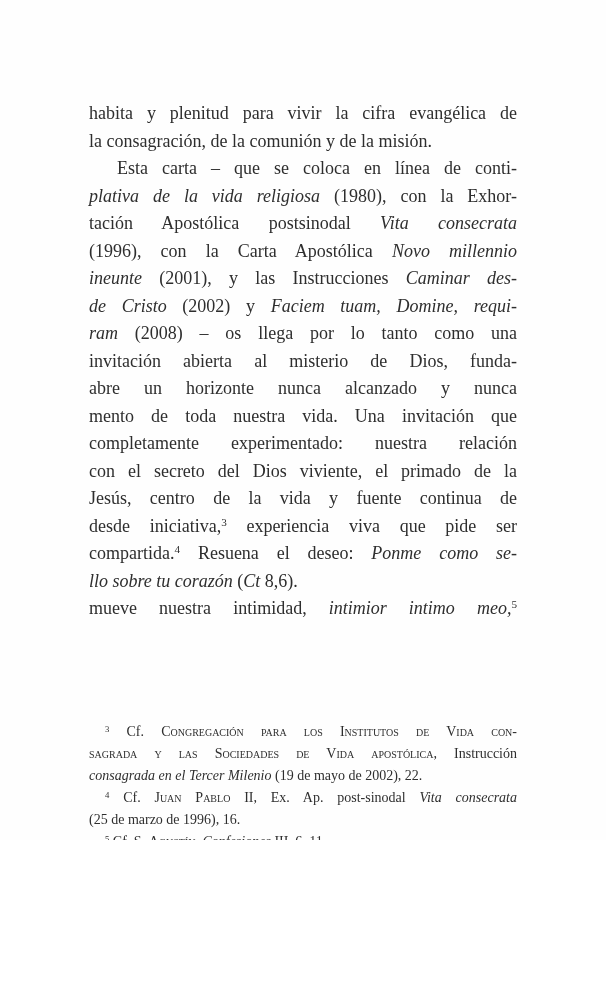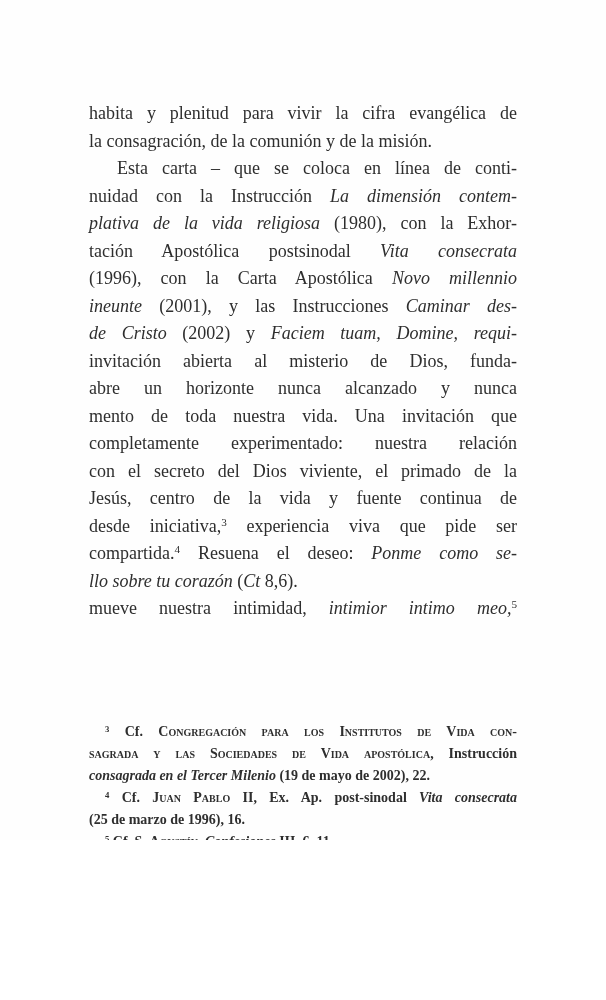--- a/index.html
+++ b/index.html
@@ -27,21 +27,20 @@
     height: 27.5px;
     line-height: 27.5px;
     white-space: normal;
   }
   .footnotes {
     position: absolute;
     left: 89px;
     top: 721px;
     width: 428px;
     font-size: 14px;
-    font-weight: bold;
   }
   .footnotes .line {
     height: 22px;
     line-height: 22px;
   }
   .line.align-justify {
     text-align: justify;
     text-align-last: justify;
   }
   .line.align-left {
@@ -67,26 +66,26 @@
   }
 </style>
 </head>
 <body>
 
 <div class="page">
   <div class="body-text">
       <div class="line align-justify"><span class="run-r">habita y plenitud para vivir la cifra evangélica de</span></div>
       <div class="line align-left"><span class="run-r">la consagración, de la comunión y de la misión.</span></div>
       <div class="line align-justify indent"><span class="run-r">Esta carta – que se coloca en línea de conti-</span></div>
-      <div class="line align-justify"><span class="run-r">nuidad con la Instrucción </span><span class="run-i">La dimensión contem-</span></div>
       <div class="line align-justify"><span class="run-i">plativa de la vida religiosa</span><span class="run-r"> (1980), con la Exhor-</span></div>
       <div class="line align-justify"><span class="run-r">tación Apostólica postsinodal </span><span class="run-i">Vita consecrata</span></div>
       <div class="line align-justify"><span class="run-r">(1996), con la Carta Apostólica </span><span class="run-i">Novo millennio</span></div>
       <div class="line align-justify"><span class="run-i">ineunte</span><span class="run-r"> (2001), y las Instrucciones </span><span class="run-i">Caminar des-</span></div>
       <div class="line align-justify"><span class="run-i">de Cristo</span><span class="run-r"> (2002) y </span><span class="run-i">Faciem tuam, Domine, requi-</span></div>
+      <div class="line align-justify"><span class="run-i">ram</span><span class="run-r"> (2008) – os llega por lo tanto como una</span></div>
       <div class="line align-justify"><span class="run-r">invitación abierta al misterio de Dios, funda-</span></div>
       <div class="line align-justify"><span class="run-r">abre un horizonte nunca alcanzado y nunca</span></div>
       <div class="line align-justify"><span class="run-r">mento de toda nuestra vida. Una invitación que</span></div>
       <div class="line align-justify"><span class="run-r">completamente experimentado: nuestra relación</span></div>
       <div class="line align-justify"><span class="run-r">con el secreto del Dios viviente, el primado de la</span></div>
       <div class="line align-justify"><span class="run-r">Jesús, centro de la vida y fuente continua de</span></div>
       <div class="line align-justify"><span class="run-r">desde iniciativa,</span><span class="run-sup">3</span><span class="run-r"> experiencia viva que pide ser</span></div>
       <div class="line align-justify"><span class="run-r">compartida.</span><span class="run-sup">4</span><span class="run-r"> Resuena el deseo: </span><span class="run-i">Ponme como se-</span></div>
       <div class="line align-left"><span class="run-i">llo sobre tu corazón</span><span class="run-r"> (</span><span class="run-i">Ct</span><span class="run-r"> 8,6).</span></div>
       <div class="line align-justify"><span class="run-r">mueve nuestra intimidad, </span><span class="run-i">intimior intimo meo,</span><span class="run-sup">5</span></div>

